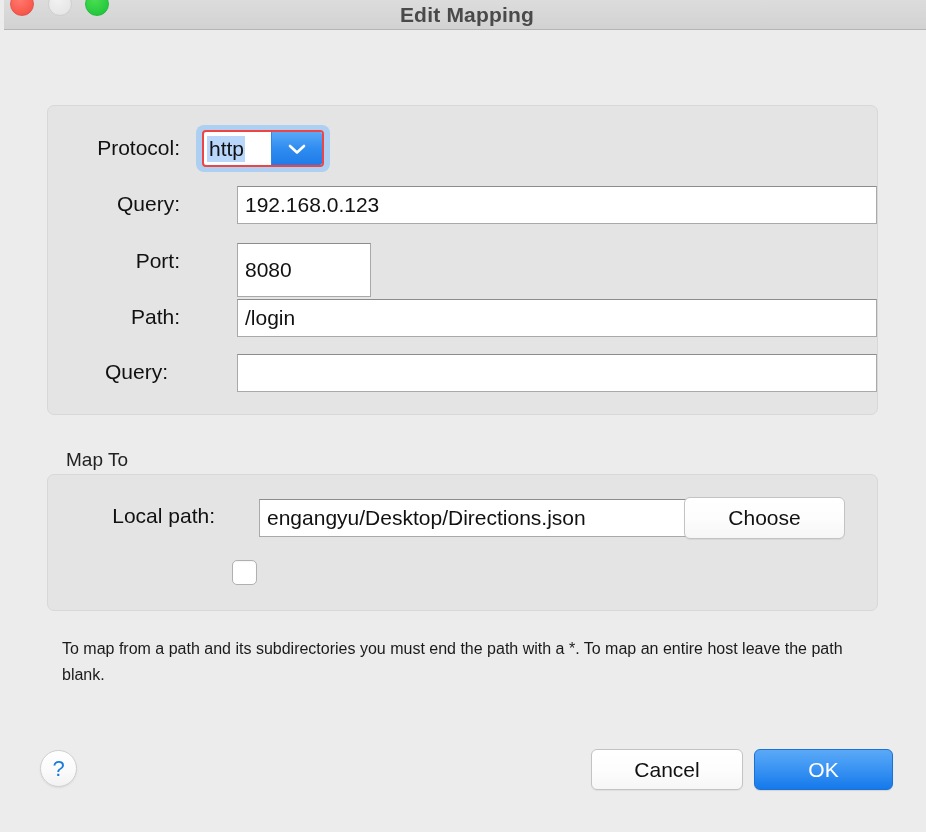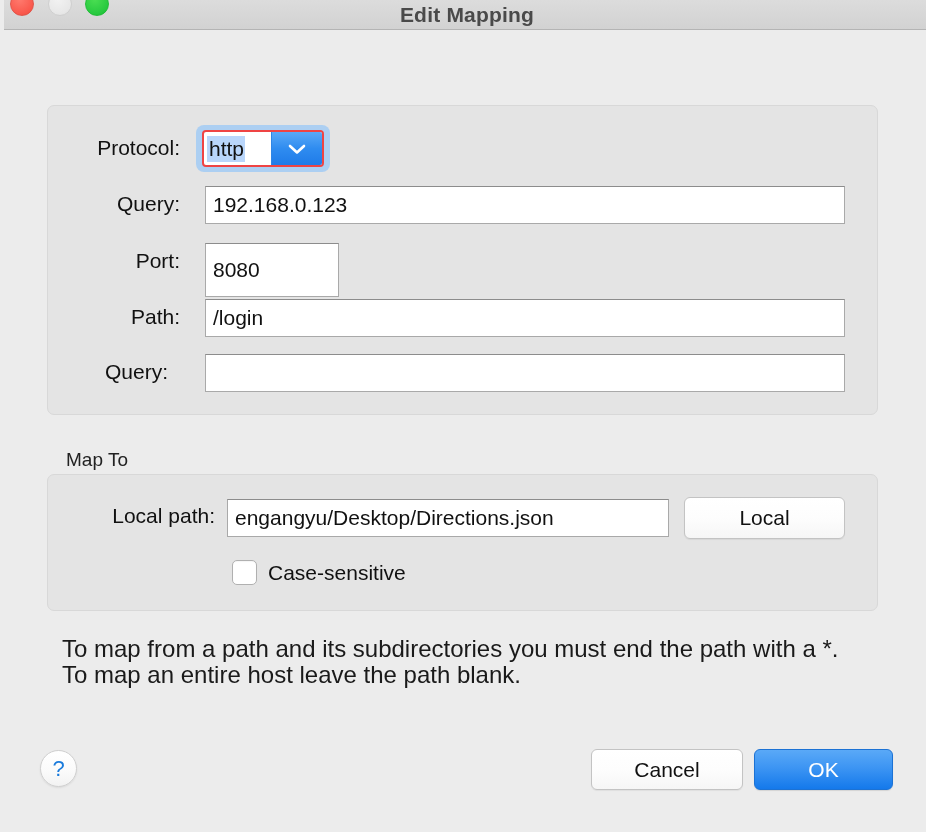--- a/index.html
+++ b/index.html
@@ -93,20 +93,21 @@
     border: 1px solid #a9a9a9;
     border-top-color: #8c8c8c;
     box-sizing: border-box;
     font-size: 21px;
     color: #111;
     padding: 0 7px;
     display: flex;
     align-items: center;
     overflow: hidden;
     white-space: nowrap;
+    margin-left: 32px;
   }
 
   
   .combo-focus {
     position: absolute;
     left: 196px;
     top: 125px;
     width: 134px;
     height: 47px;
     background: #a9cdf2;
@@ -217,21 +218,21 @@
     color: #111;
     white-space: nowrap;
   }
 
   
   .helptext {
     position: absolute;
     left: 62px;
     top: 636px;
     width: 790px;
-    font-size: 24px;
+    font-size: 16px;
     line-height: 26px;
     color: #1a1a1a;
   }
 </style>
 </head>
 <body>
 
 <div class="titlebar">
   <div class="window-title">Edit Mapping</div>
 </div>
@@ -267,24 +268,23 @@
 
 <div class="row-label" style="left:8px; top:360px; width:160px;">Query:</div>
 <div class="textfield" style="left:205px; top:354px; width:640px; height:38px;"></div>
 
 <div class="section-label" style="left:66px; top:449px;">Map To</div>
 
 <div class="groupbox" style="left:47px; top:474px; width:831px; height:137px;"></div>
 
 <div class="row-label" style="left:20px; top:504px; width:195px;">Local path:</div>
 <div class="textfield" style="left:227px; top:499px; width:442px; height:38px;">engangyu/Desktop/Directions.json</div>
-<div class="btn btn-white" style="left:684px; top:497px; width:161px; height:42px;">Local</div>
+<div class="btn btn-white" style="left:684px; top:497px; width:161px; height:42px;">Choose</div>
 
 <div class="checkbox-wrap">
   <div class="checkbox-box"></div>
-  <div class="checkbox-label">Case-sensitive</div>
 </div>
 
 <div class="helptext">To map from a path and its subdirectories you must end the path with a *. To map an entire host leave the path blank.</div>
 
 <div class="help-btn">?</div>
 <div class="btn btn-white" style="left:591px; top:749px; width:152px; height:41px;">Cancel</div>
 <div class="btn btn-blue" style="left:754px; top:749px; width:139px; height:41px;">OK</div>
 
 </body></html>

